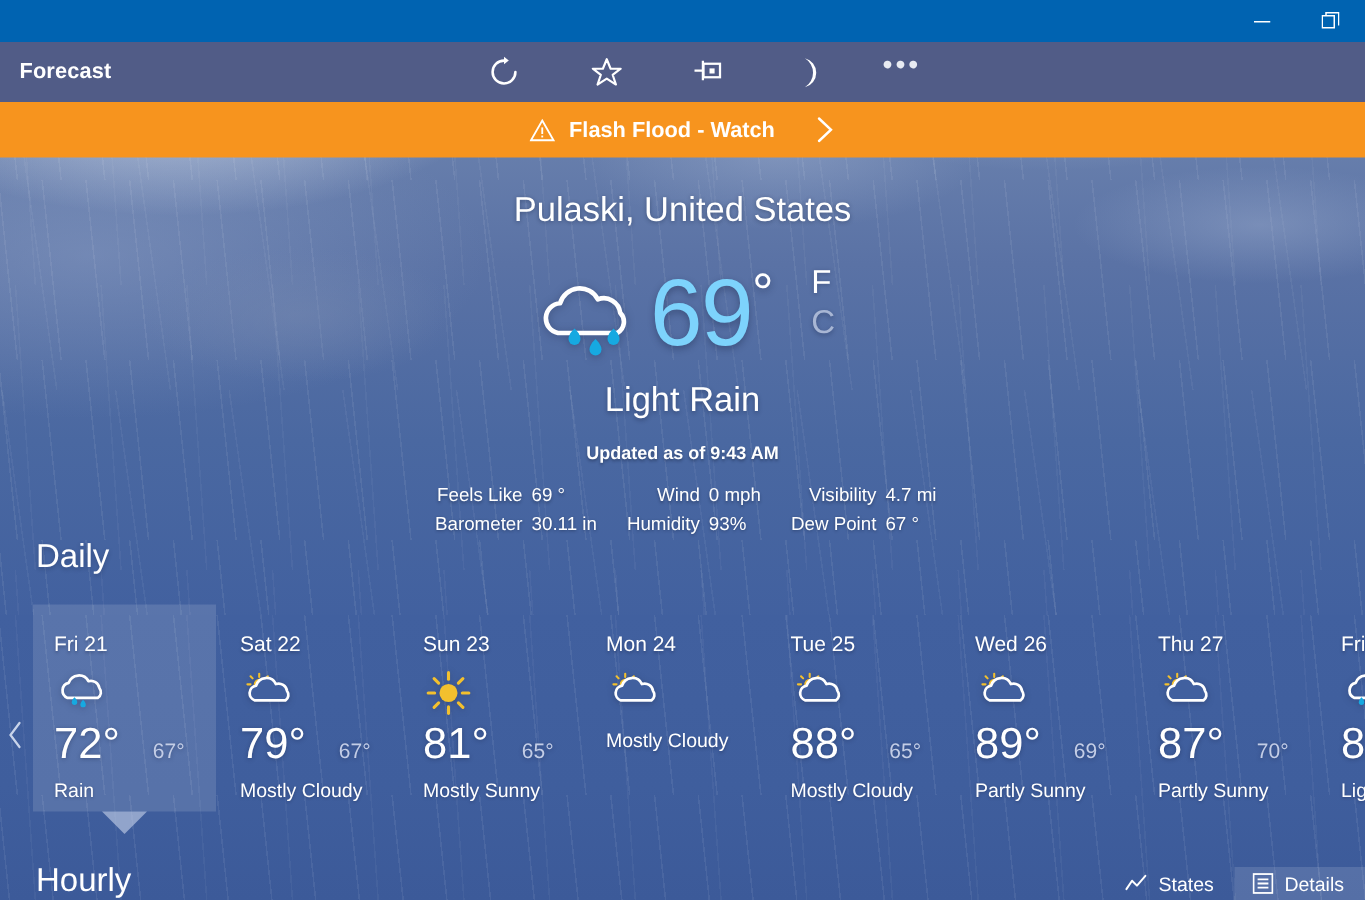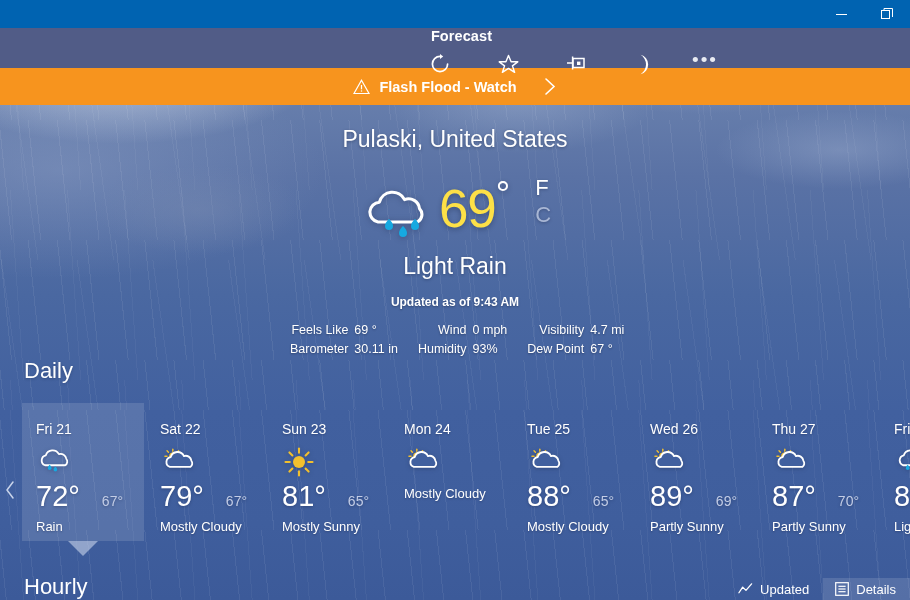--- a/index.html
+++ b/index.html
@@ -85,21 +85,20 @@
     color: #ffffff;
   }
   .win-btn svg { display: block; }
 
   
   #toolbar {
     position: absolute; left: 0; top: 28px; width: 910px; height: 40px;
     background: #515c87;
     display: flex; align-items: center;
     z-index: 40;
-    flex-direction: column;
   }
   #app-title {
     color: #ffffff;
     font-size: 14.5px;
     font-weight: bold;
     padding-left: 13px;
     letter-spacing: .1px;
     white-space: nowrap;
   }
   #tool-icons {
@@ -170,22 +169,22 @@
     display: flex; align-items: center; justify-content: center;
   }
   #cond-icon {
     width: 74px; height: 62px;
     display: flex; align-items: center; justify-content: center;
     margin-right: 6px;
     margin-top: 14px;
     filter: drop-shadow(0 1px 3px rgba(20,30,60,.35));
   }
   #big-temp {
-    color: #fde047;
-    font-size: 53px;
+    color: #7dd3fc;
+    font-size: 63px;
     font-weight: normal;
     line-height: .96;
     letter-spacing: -1px;
     text-shadow: 0 2px 5px rgba(20,30,60,.36);
   }
   #deg-mark {
     color: #ffffff;
     font-size: 36px;
     line-height: 1;
     align-self: flex-start;
@@ -603,21 +602,21 @@
     </div>
   </div>
 
   <div id="hourly-head">Hourly</div>
 
   <div id="view-toggle">
     <div class="view-btn">
       <svg width="15" height="14" viewBox="0 0 16 14">
         <path d="M1 11 L5 5 L8.5 8.5 L14.5 1.5" fill="none" stroke="#ffffff" stroke-width="1.4" stroke-linecap="round" stroke-linejoin="round"></path>
       </svg>
-      <span>Updated</span>
+      <span>States</span>
     </div>
     <div class="view-btn active">
       <svg width="14" height="14" viewBox="0 0 14 14">
         <rect x="0.7" y="0.7" width="12.6" height="12.6" fill="none" stroke="#ffffff" stroke-width="1.2"></rect>
         <line x1="3.4" y1="4.3" x2="10.6" y2="4.3" stroke="#ffffff" stroke-width="1.2"></line>
         <line x1="3.4" y1="7" x2="10.6" y2="7" stroke="#ffffff" stroke-width="1.2"></line>
         <line x1="3.4" y1="9.7" x2="10.6" y2="9.7" stroke="#ffffff" stroke-width="1.2"></line>
       </svg>
       <span>Details</span>
     </div>

